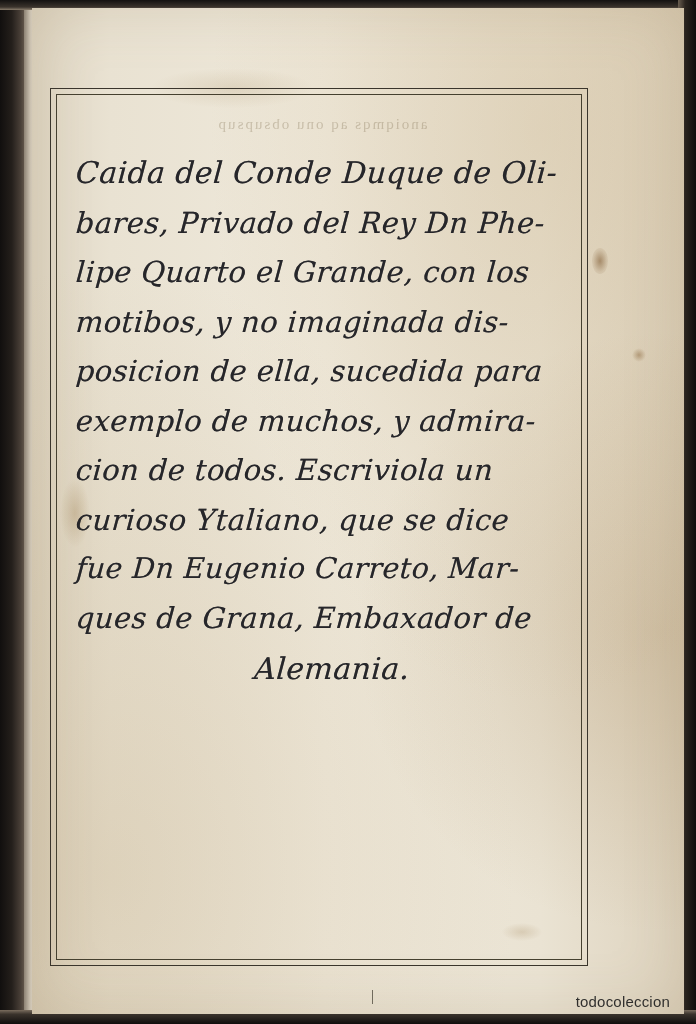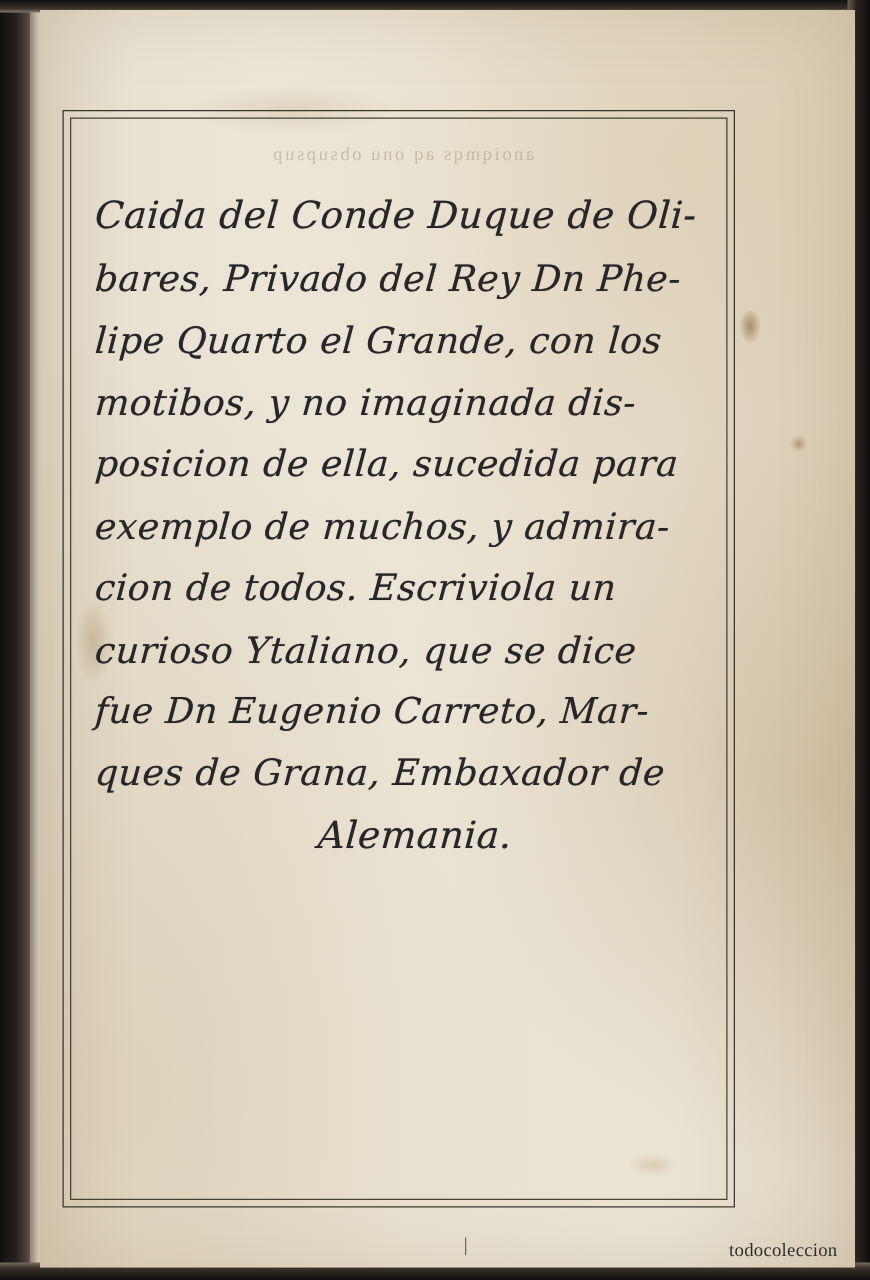--- a/index.html
+++ b/index.html
@@ -163,21 +163,21 @@
     height: 14px;
     background: #4a4438;
     opacity: .75;
   }
 
   
   .watermark {
     position: absolute;
     right: 26px;
     bottom: 14px;
-    font-family: Liberation Serif, serif;
+    font-family: Liberation Sans, sans-serif;
     font-size: 15px;
     color: #1f1f1f;
     letter-spacing: .2px;
     opacity: .92;
   }
 </style>
 </head>
 <body>
 
 <div id="page">

